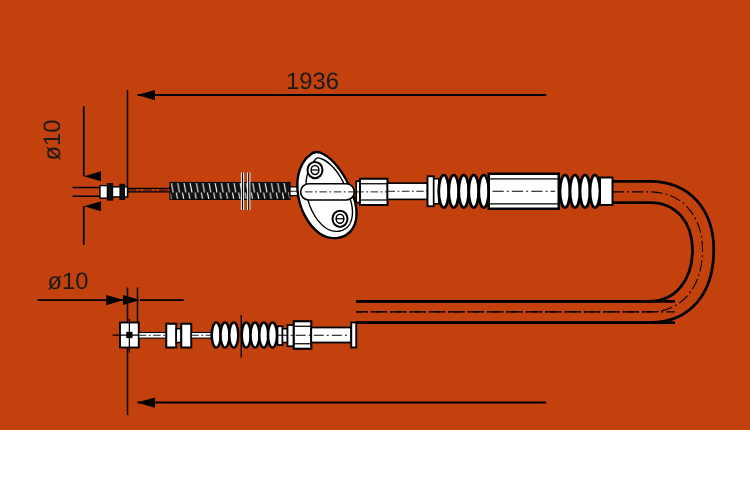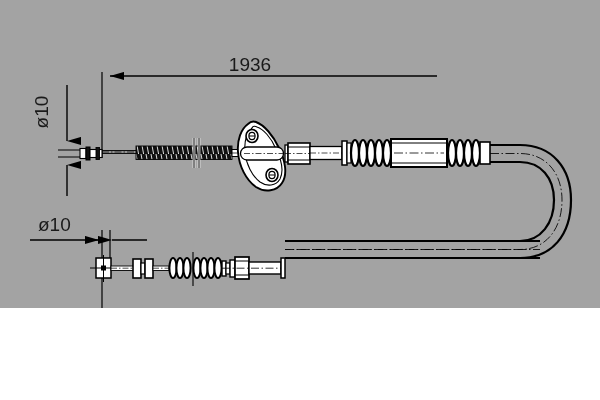--- a/index.html
+++ b/index.html
@@ -7,22 +7,22 @@
     margin: 0;
     padding: 0;
     background: #ffffff;
   }
   body {
     font-family: "Liberation Sans", sans-serif;
   }
   #canvas-root {
     position: relative;
     width: 600px;
-    height: 308px;
-    background: #a3a3a3;
+    height: 344px;
+    background: #c2410c;
     overflow: hidden;
   }
   #drawing-svg {
     position: absolute;
     left: 0;
     top: 0;
     width: 600px;
     height: 400px;
     display: block;
   }

